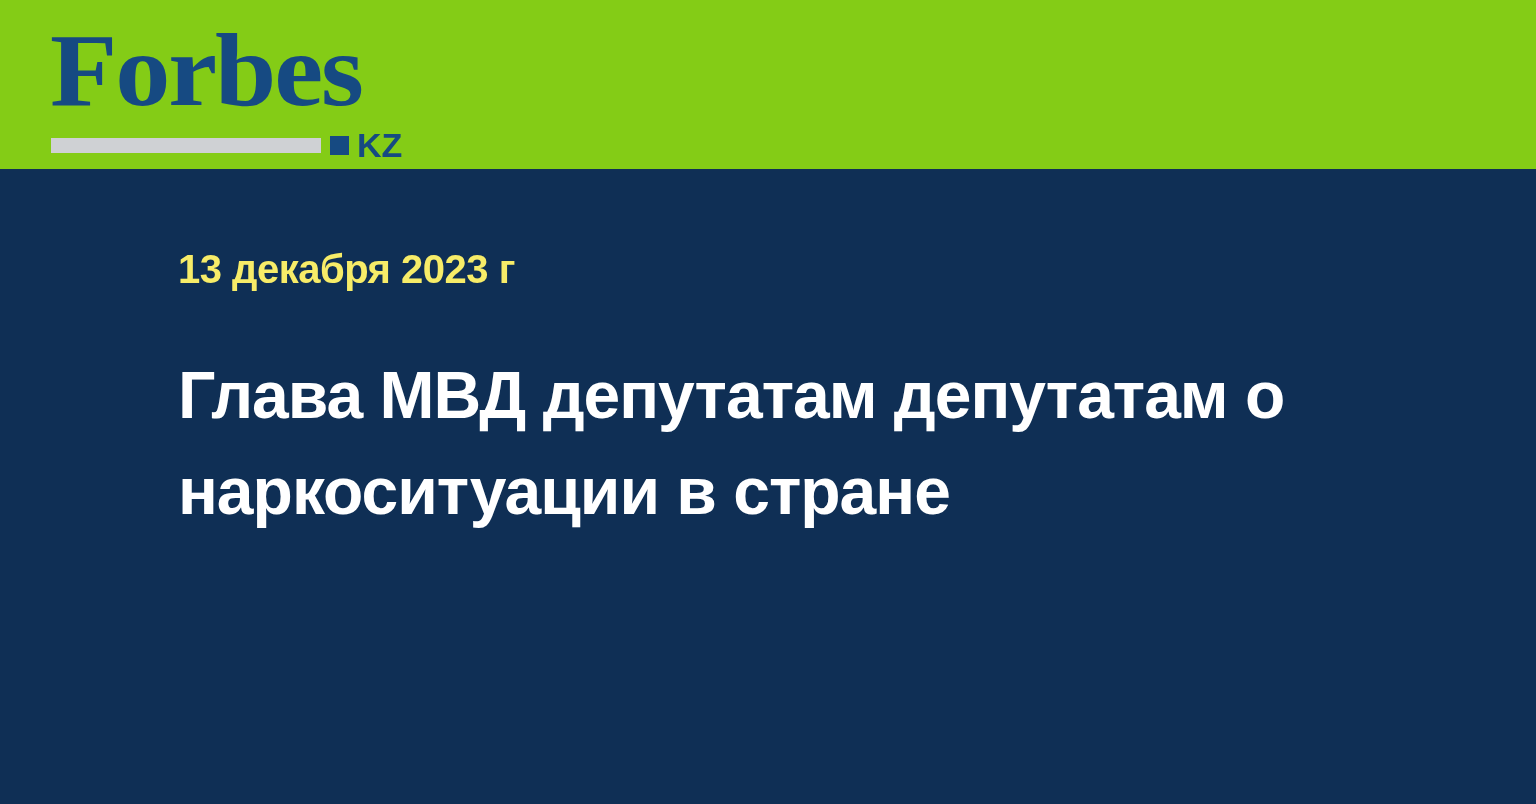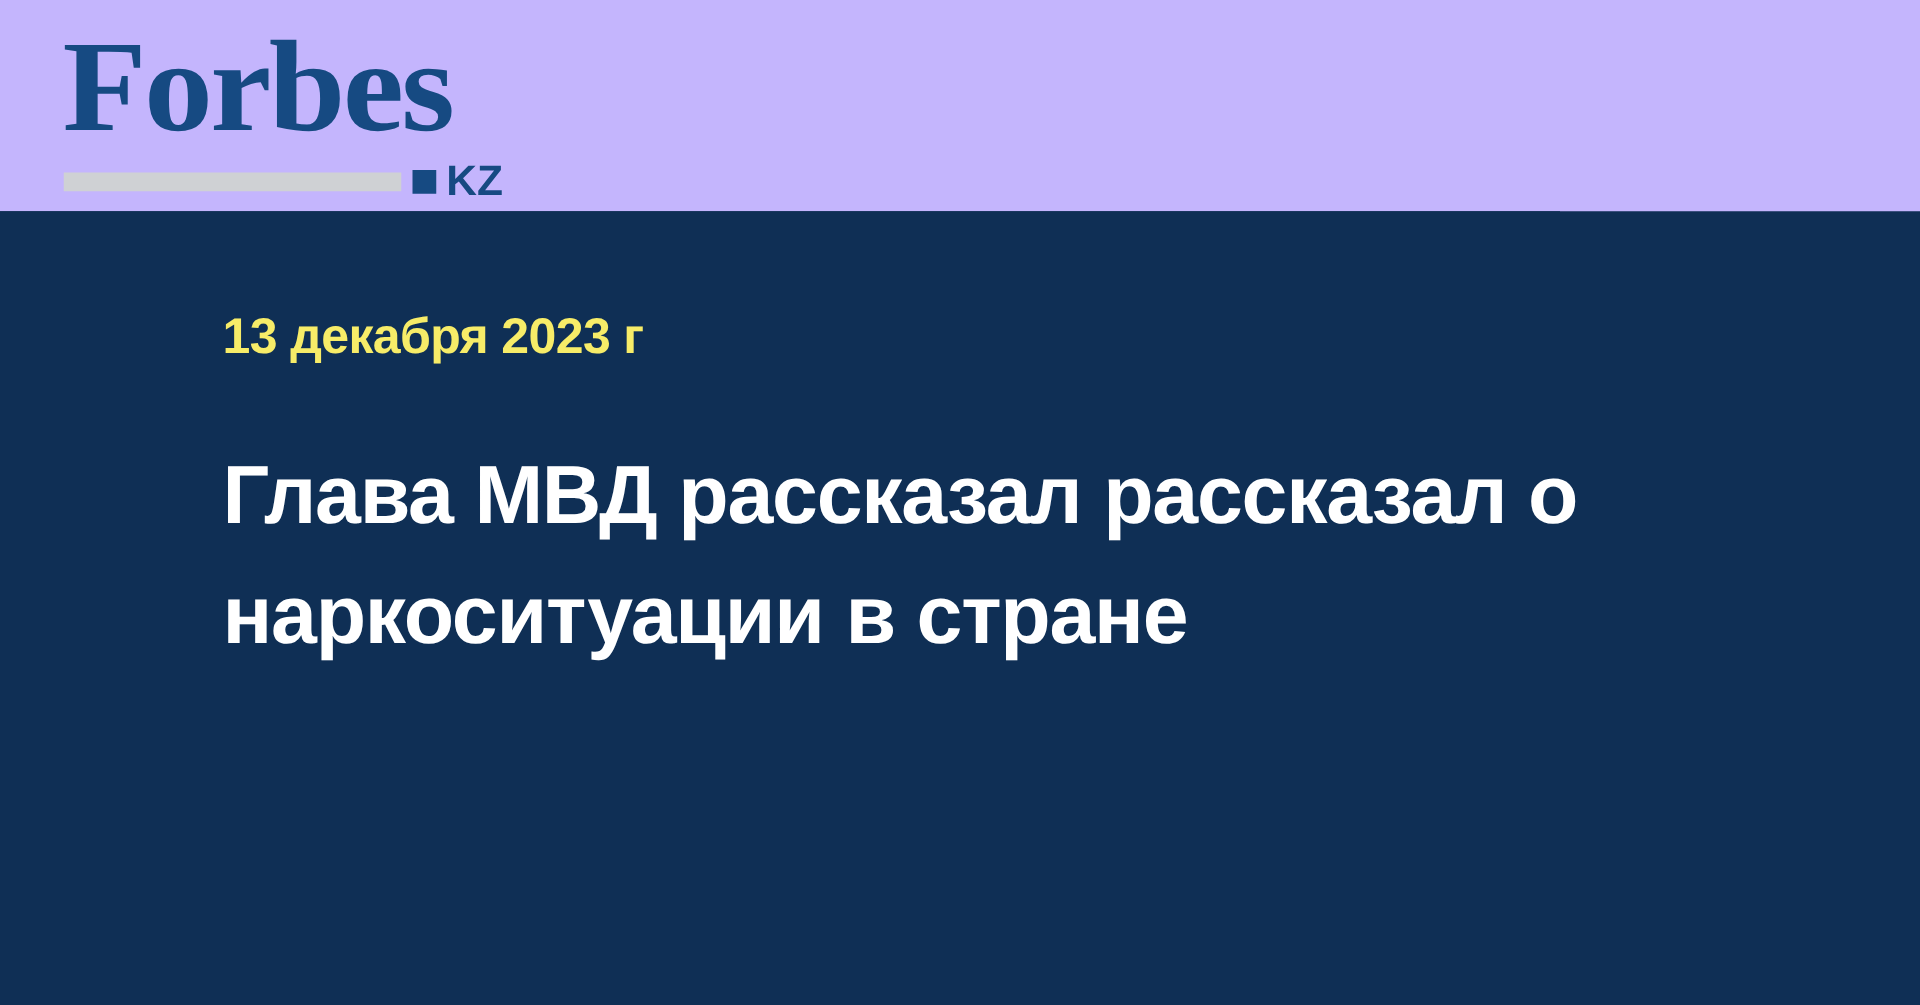--- a/index.html
+++ b/index.html
@@ -23,21 +23,21 @@
     background: #0f2f55;
   }
 
   
   .header-band {
     position: absolute;
     left: 0;
     top: 0;
     width: 1536px;
     height: 169px;
-    background: #c4b5fd;
+    background: #84cc16;
   }
 
   .brand-logo {
     position: absolute;
     left: 50px;
     top: 18px;
     width: 360px;
     height: 130px;
     display: block;
     text-decoration: none;
@@ -148,18 +148,18 @@
       <span class="brand-cc">KZ</span>
     </div>
 
   </div>
 
   <div class="hero">
     <div class="hero-inner">
 
       <div class="article-date">13 декабря 2023 г</div>
 
-      <h1 class="article-title">Глава МВД рассказал рассказал о наркоситуации в стране</h1>
+      <h1 class="article-title">Глава МВД депутатам депутатам о наркоситуации в стране</h1>
 
     </div>
   </div>
 
 </div>
 
 </body></html>

